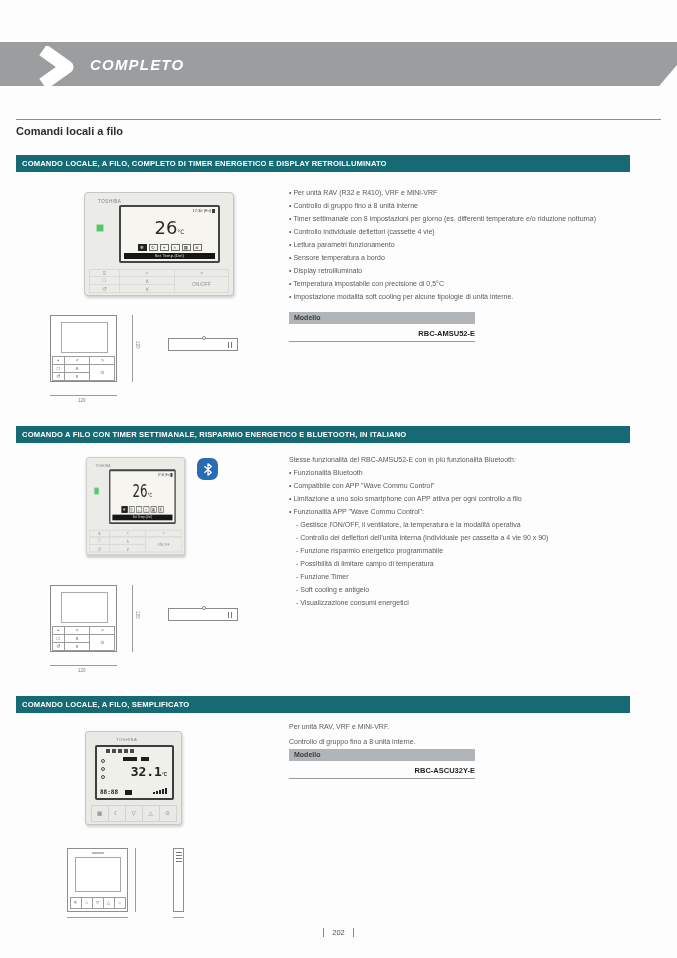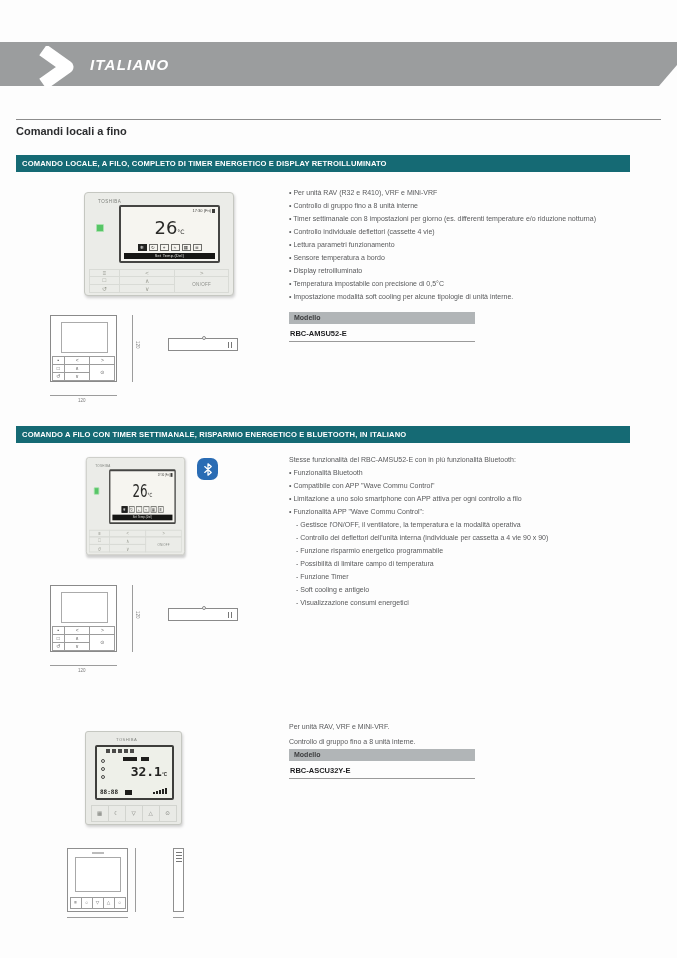--- a/index.html
+++ b/index.html
@@ -27,21 +27,21 @@
   .bullet::before { content:"• "; color:#595a5c; }
   .subbullet { padding-left:13px; text-indent:-6px; }
   .subbullet::before { content:"- "; }
   .plainline {}
 
   
   .model-box { position:absolute; left:289px; width:186px; }
   .model-hdr { background:#b1b5b7; color:#3b3c3e; font-size:7px; font-weight:bold; height:12px;
     line-height:12px; padding-left:5px; }
   .model-val { margin-top:3px; font-size:7.5px; font-weight:bold; color:#1e1e20; padding:2px 0 3px 1px;
-    border-bottom:1px solid #9a9a9a; }
+    border-bottom:1px solid #9a9a9a;text-align:right; }
 
   
   .remote { position:absolute; width:150px; height:104px; background:#ebece8; border:1px solid #c5c7c1;
     border-radius:4px; box-shadow:1px 2px 3px rgba(0,0,0,.18); }
   .r-brand { position:absolute; left:13px; top:6px; font-size:4.5px; color:#7d807b; letter-spacing:.5px; }
   .r-led { position:absolute; left:11px; top:31px; width:8px; height:8px; background:#57c567;
     border:1px solid #a9e2ae; border-radius:1px; }
   .r-lcd { position:absolute; left:34px; top:12px; width:101px; height:58px; background:#f6f5f0;
     border:2px solid #454543; border-radius:2px; }
   .r-clock { position:absolute; top:1px; right:3px; font-size:4px; color:#3c3c3a; display:flex; align-items:center; gap:1px; }
@@ -131,24 +131,24 @@
 <body>
 
 <div id="page">
 
   <div class="hdr-banner"></div>
   <div class="hdr-chevron">
     <svg width="46" height="42" viewBox="0 0 46 42">
       <polyline points="7,4 31,21 7,38" fill="none" stroke="#ffffff" stroke-width="13" stroke-linejoin="round" stroke-linecap="butt"></polyline>
     </svg>
   </div>
-  <div class="hdr-title">ITALIANO</div>
+  <div class="hdr-title">COMPLETO</div>
 
   <div class="divider"></div>
-  <div class="subtitle">Comandi locali a fino</div>
+  <div class="subtitle">Comandi locali a filo</div>
 
   <div class="sec-banner" style="top:155px">COMANDO LOCALE, A FILO, COMPLETO DI TIMER ENERGETICO E DISPLAY RETROILLUMINATO</div>
 
   <div class="remote" style="left:84px;top:192px">
     <div class="r-brand">TOSHIBA</div>
     <div class="r-led"></div>
     <div class="r-lcd">
       <div class="r-clock">
         <span>17:30 (Fri)</span>
         <span class="r-batt"></span>
@@ -299,20 +299,21 @@
       </div>
     <div class="dw-dimh">
         <span>120</span>
       </div>
     <div class="dw-side">
       <div class="dw-knob"></div>
       <div class="dw-dots"></div>
     </div>
   </div>
 
+  <div class="sec-banner" style="top:696px">COMANDO LOCALE, A FILO, SEMPLIFICATO</div>
 
   <div class="sremote">
     <div class="s-brand">TOSHIBA</div>
     <div class="s-lcd">
       <div class="s-topicons">
         <i></i>
           <i></i>
           <i></i>
           <i></i>
           <i></i>
@@ -368,14 +369,19 @@
       </div>
     </div>
     <div class="sd-dimv"></div>
     <div class="sd-dimh"></div>
     <div class="sd-side">
       <div class="sd-dots"></div>
     </div>
     <div class="sd-dimh2"></div>
   </div>
 
+  <div class="footer">
+    <span class="pgbar"></span>
+    <span class="pgnum">202</span>
+    <span class="pgbar"></span>
+  </div>
 
 </div>
 
 </body></html>

